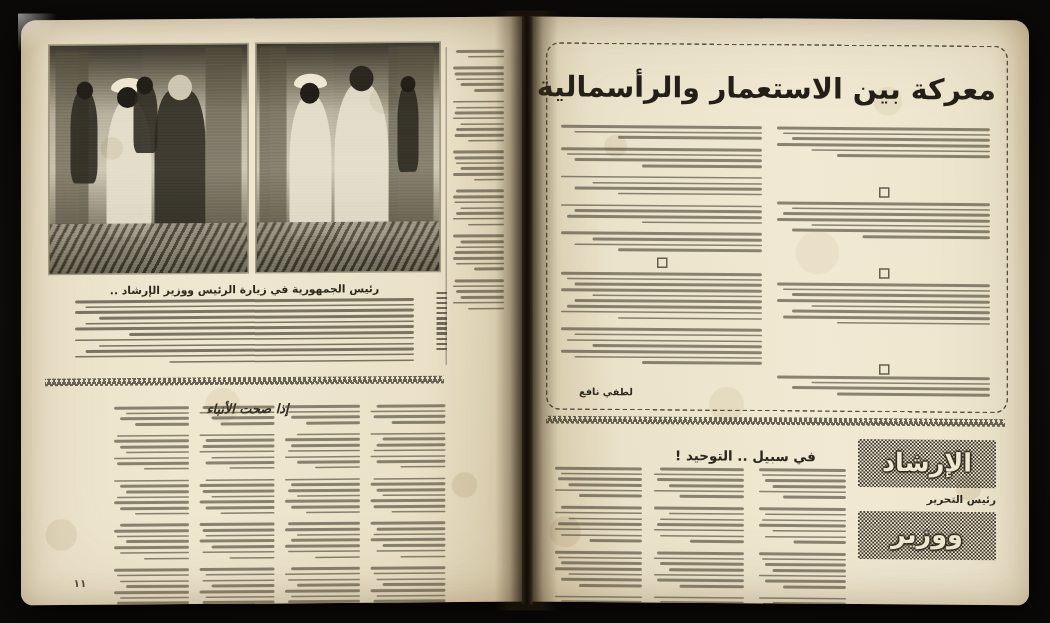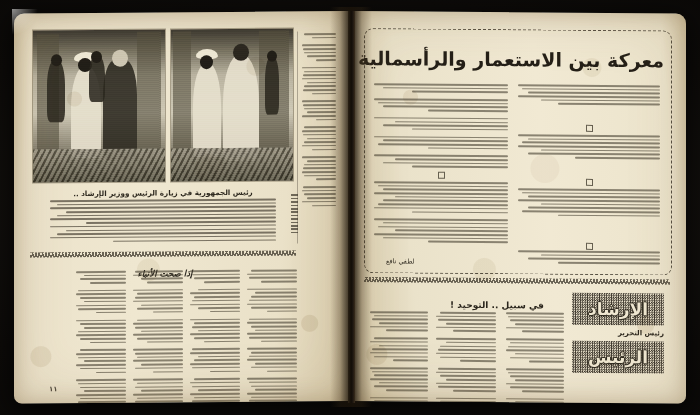--- a/index.html
+++ b/index.html
@@ -157,21 +157,21 @@
   }
   .sq-div{
     position:absolute;width:4.5px;height:4.5px;
     border:1px solid #443d30;opacity:.8;
   }
   .mid-head{
     position:absolute;text-align:center;color:#2b261d;
     font-size:9px;font-weight:700;white-space:nowrap;
   }
   .signoff{
-    position:absolute;color:#2f2a20;font-size:6.5px;font-weight:400;white-space:nowrap;
+    position:absolute;color:#2f2a20;font-size:6.5px;font-weight:700;white-space:nowrap;
   }
 
   
   .mast{
     position:absolute;
     background-color:#efe7d1;
     background-image:
       repeating-conic-gradient(#3a342a 0% 25%, #efe7d1 0% 50%);
     background-size:2.4px 2.4px;
     display:flex;align-items:center;justify-content:center;
@@ -579,21 +579,21 @@
 
       <div class="rule-zig" style="left:14px;top:266px;width:306px;"></div>
 
       <div class="mid-head" style="left:72px;top:288px;width:150px;">في سبيل .. التوحيد !</div>
 
       <div class="mast" style="left:222px;top:280px;width:92px;height:32px;">
         <span>الإرشاد</span>
       </div>
       <div class="mast-sub" style="left:222px;top:316px;width:92px;">رئيس التحرير</div>
       <div class="mast" style="left:222px;top:328px;width:92px;height:32px;">
-        <span>الرئيس</span>
+        <span>ووزير</span>
       </div>
 
       <div class="col" style="left:156px;top:300px;width:58px;">
         <div class="ln s1"></div>
           <div class="ln s4"></div>
           <div class="ln s2"></div>
           <div class="ln s3"></div>
         <div class="ln s1"></div>
           <div class="ln s5"></div>
         <div class="para-gap"></div>

